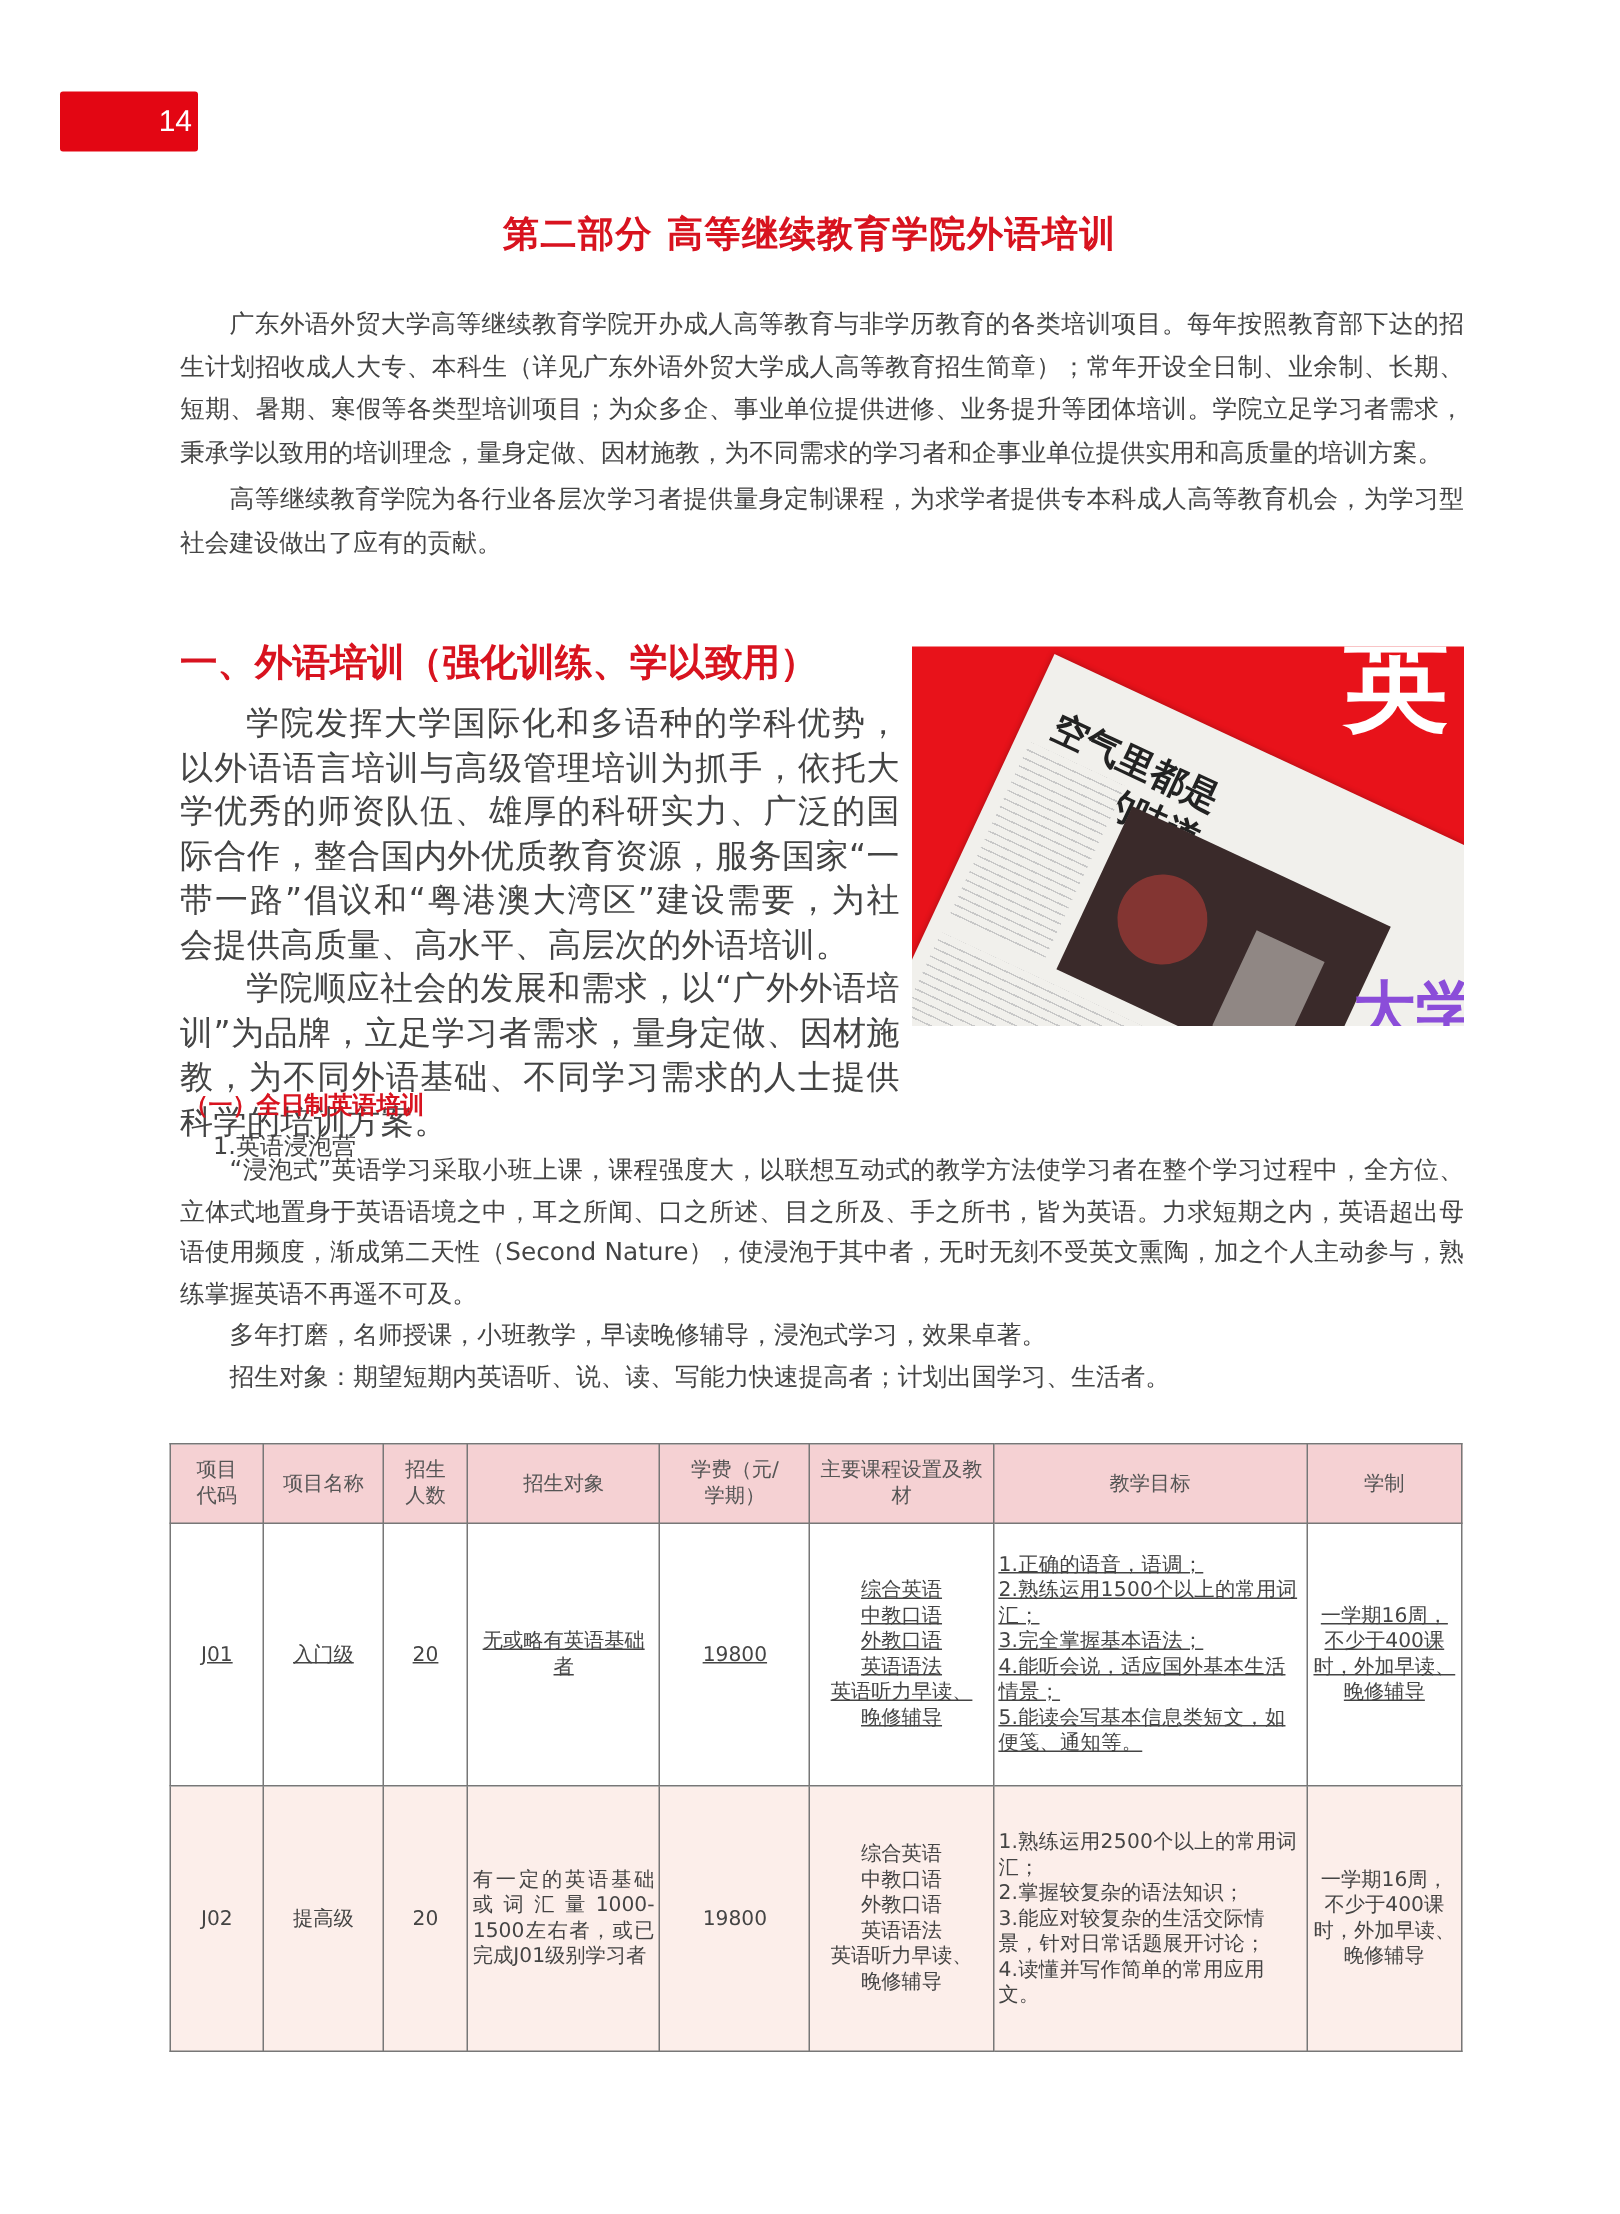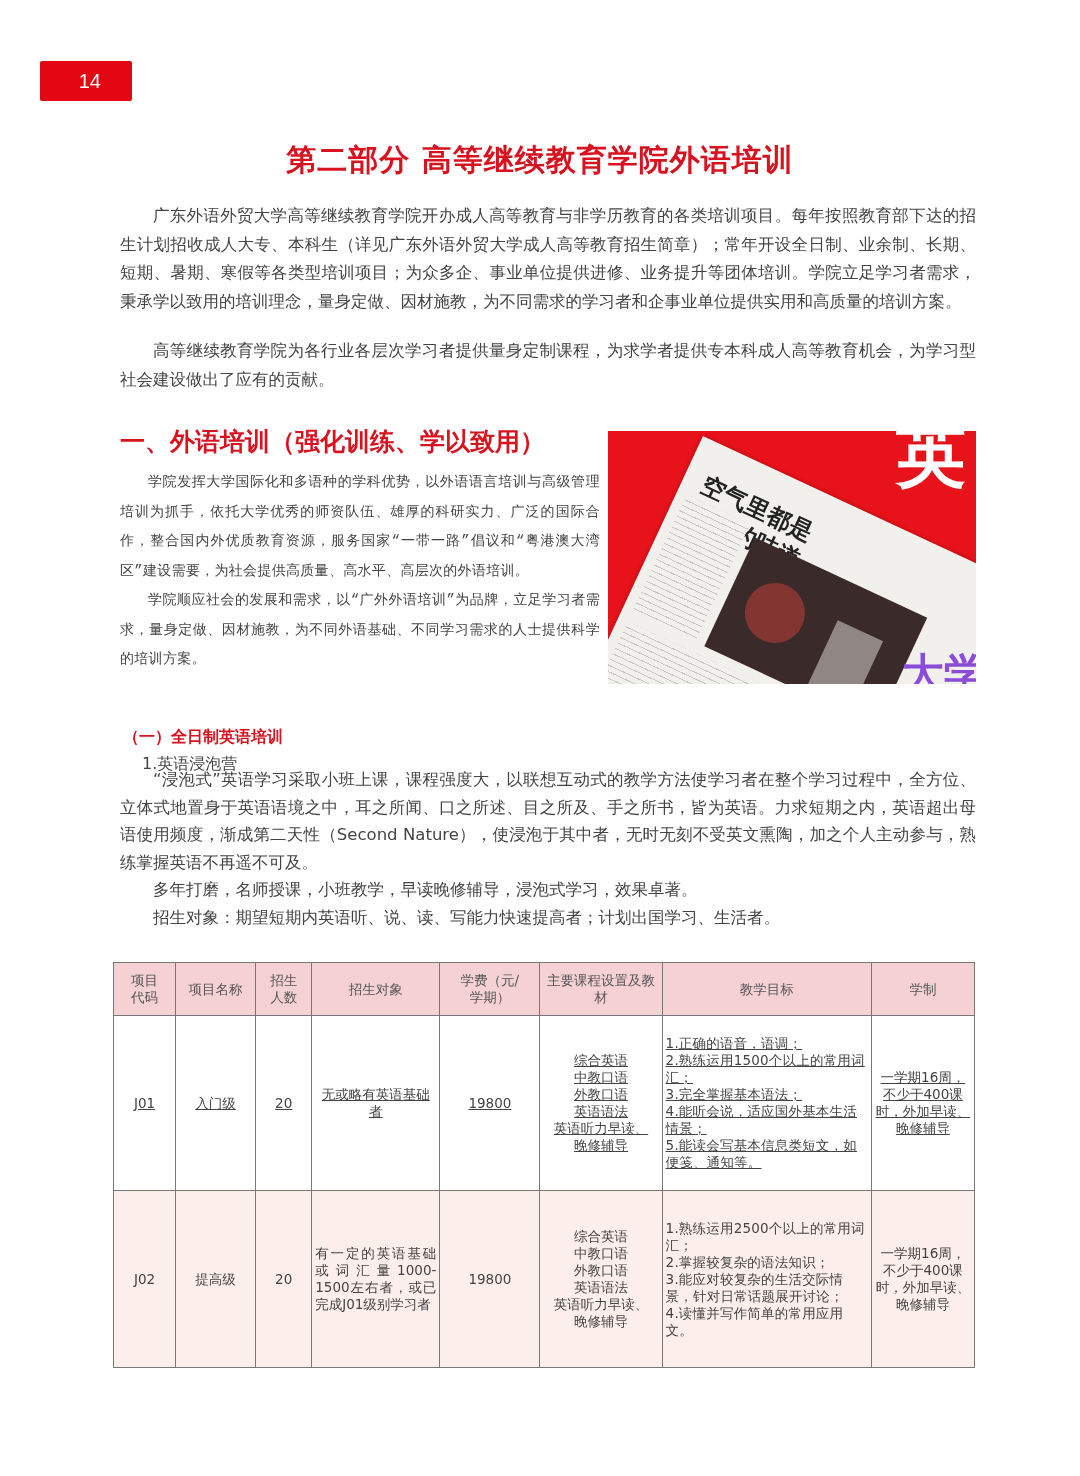--- a/index.html
+++ b/index.html
@@ -1,28 +1,28 @@
 <!DOCTYPE html>
 <html><head>
 <meta charset="utf-8">
 <style>
   html, body { margin:0; padding:0; background:#ffffff; }
   body { width:1080px; height:1476px; position:relative; overflow:hidden;
          font-family:"DejaVu Sans", "Liberation Sans", sans-serif; color:#333333; }
   .page-num { position:absolute; left:40px; top:61px; width:92px; height:40px; background:#e30613;
               border-radius:2px; color:#fff; font-family:"Liberation Sans", sans-serif; font-size:20px;
-              line-height:40px; text-align:right; padding-right:31px; box-sizing:border-box; }
+              line-height:40px; text-align:right; padding-right:4px; box-sizing:border-box; }
   .title { position:absolute; left:0; width:1080px; top:140px; text-align:center; color:#d8131f;
-           font-size:30px; font-weight:bold; letter-spacing:1px; }
+           font-size:24px; font-weight:bold; letter-spacing:1px; }
   .para { position:absolute; left:120px; font-size:16.5px; line-height:28.5px; color:#444; text-align:justify; }
   .para p { margin:0; text-indent:2em; }
   .intro { top:202px; width:856px; }
-  .intro p + p { margin-top:21px; }
+  .intro p + p { margin-top:3px; }
   .h1 { position:absolute; left:120px; top:425px; color:#d8131f; font-size:25px; font-weight:bold; }
-  .sec1 { top:468px; width:480px; font-size:14px; line-height:29.5px; letter-spacing:0.3px;font-family:Liberation Mono, monospace; }
+  .sec1 { top:468px; width:480px; font-size:22px; line-height:29.5px; letter-spacing:0.3px; }
   .photo { position:absolute; left:608px; top:431px; width:368px; height:253px; background:#e8121a; overflow:hidden; }
   .photo .bigtext { position:absolute; right:10px; top:-22px; font-size:70px; font-weight:bold; color:#fff; }
   .photo .paper { position:absolute; left:20px; top:30px; width:360px; height:300px; background:#f1f0ec;
                   transform:rotate(25deg); transform-origin:0 0; left:95px; top:5px; box-shadow:0 0 4px rgba(0,0,0,.3); }
   .paper .headline { position:absolute; left:20px; top:28px; font-size:24px; font-weight:bold; color:#222; line-height:30px; }
   .paper .pic { position:absolute; left:90px; top:70px; width:190px; height:120px; background:#3a2a2a; }
   .paper .pic .g1 { position:absolute; left:20px; top:30px; width:60px; height:60px; background:#a23b36; border-radius:50%; opacity:.7; }
   .paper .pic .g2 { position:absolute; left:110px; top:40px; width:50px; height:70px; background:#c9c6c2; opacity:.6; }
   .paper .lines { position:absolute; left:10px; top:200px; width:330px; height:90px;
                   background:repeating-linear-gradient(#f1f0ec 0 5px, #c8c8c8 5px 6px); }

